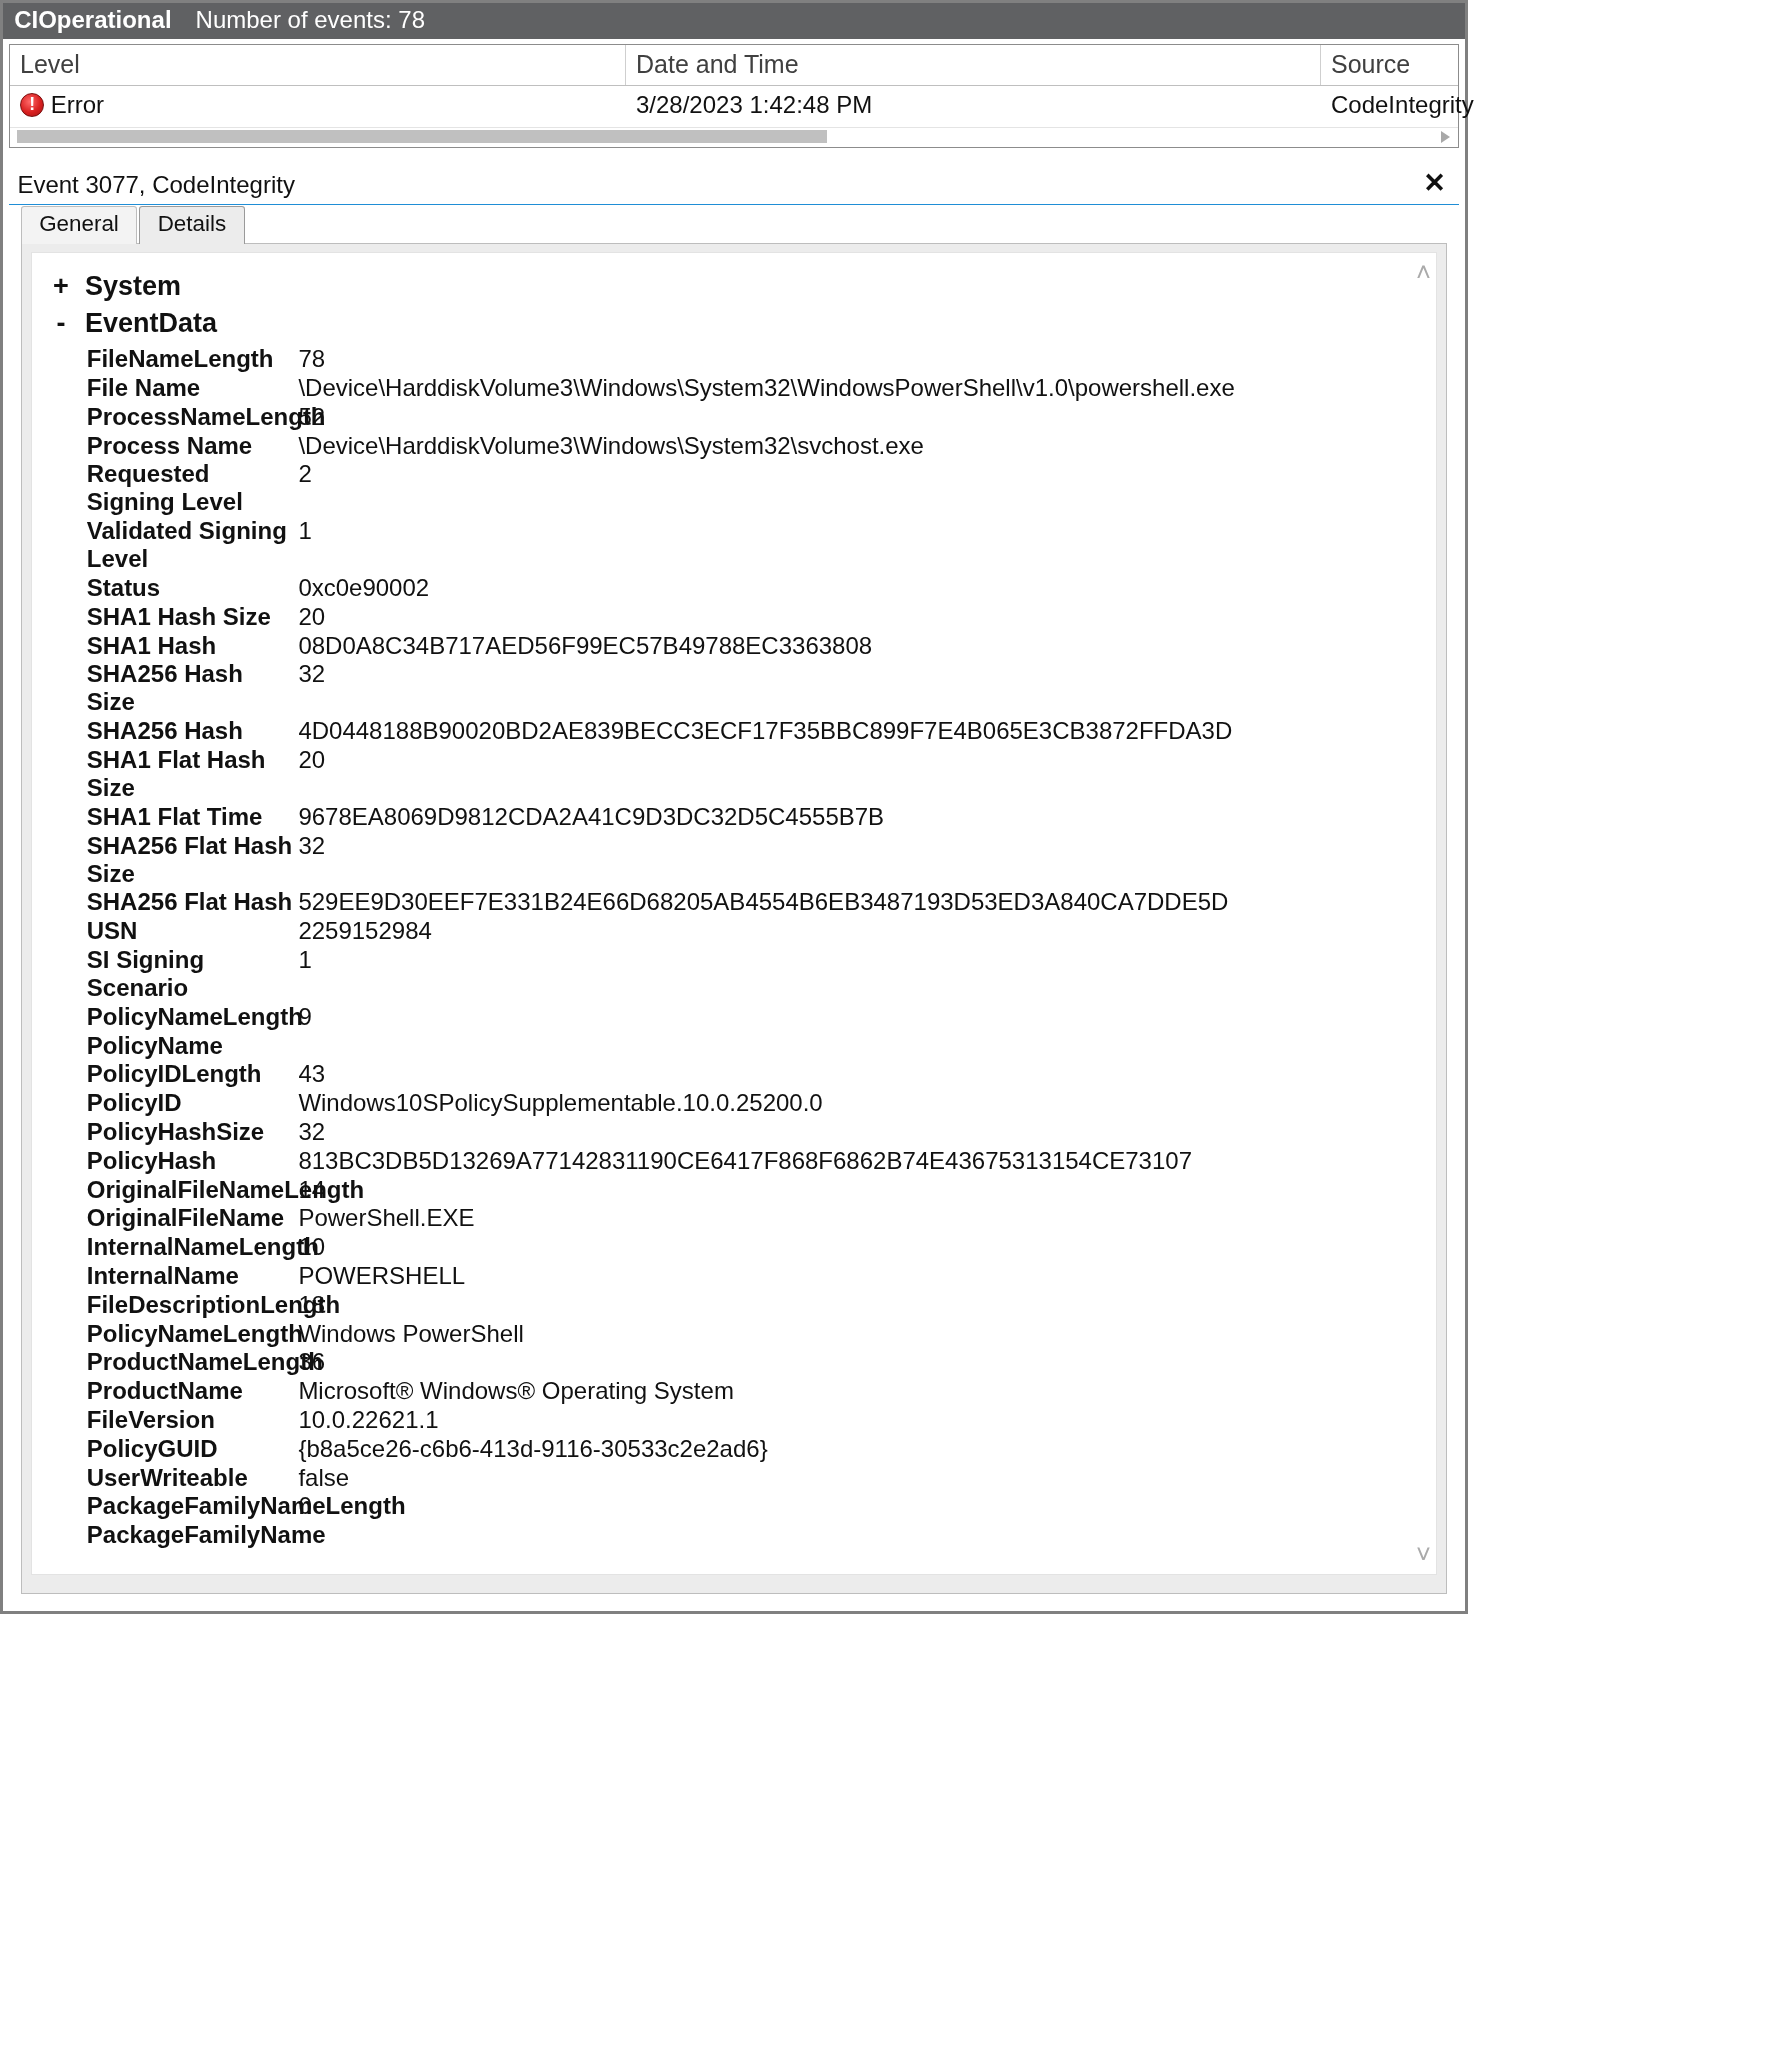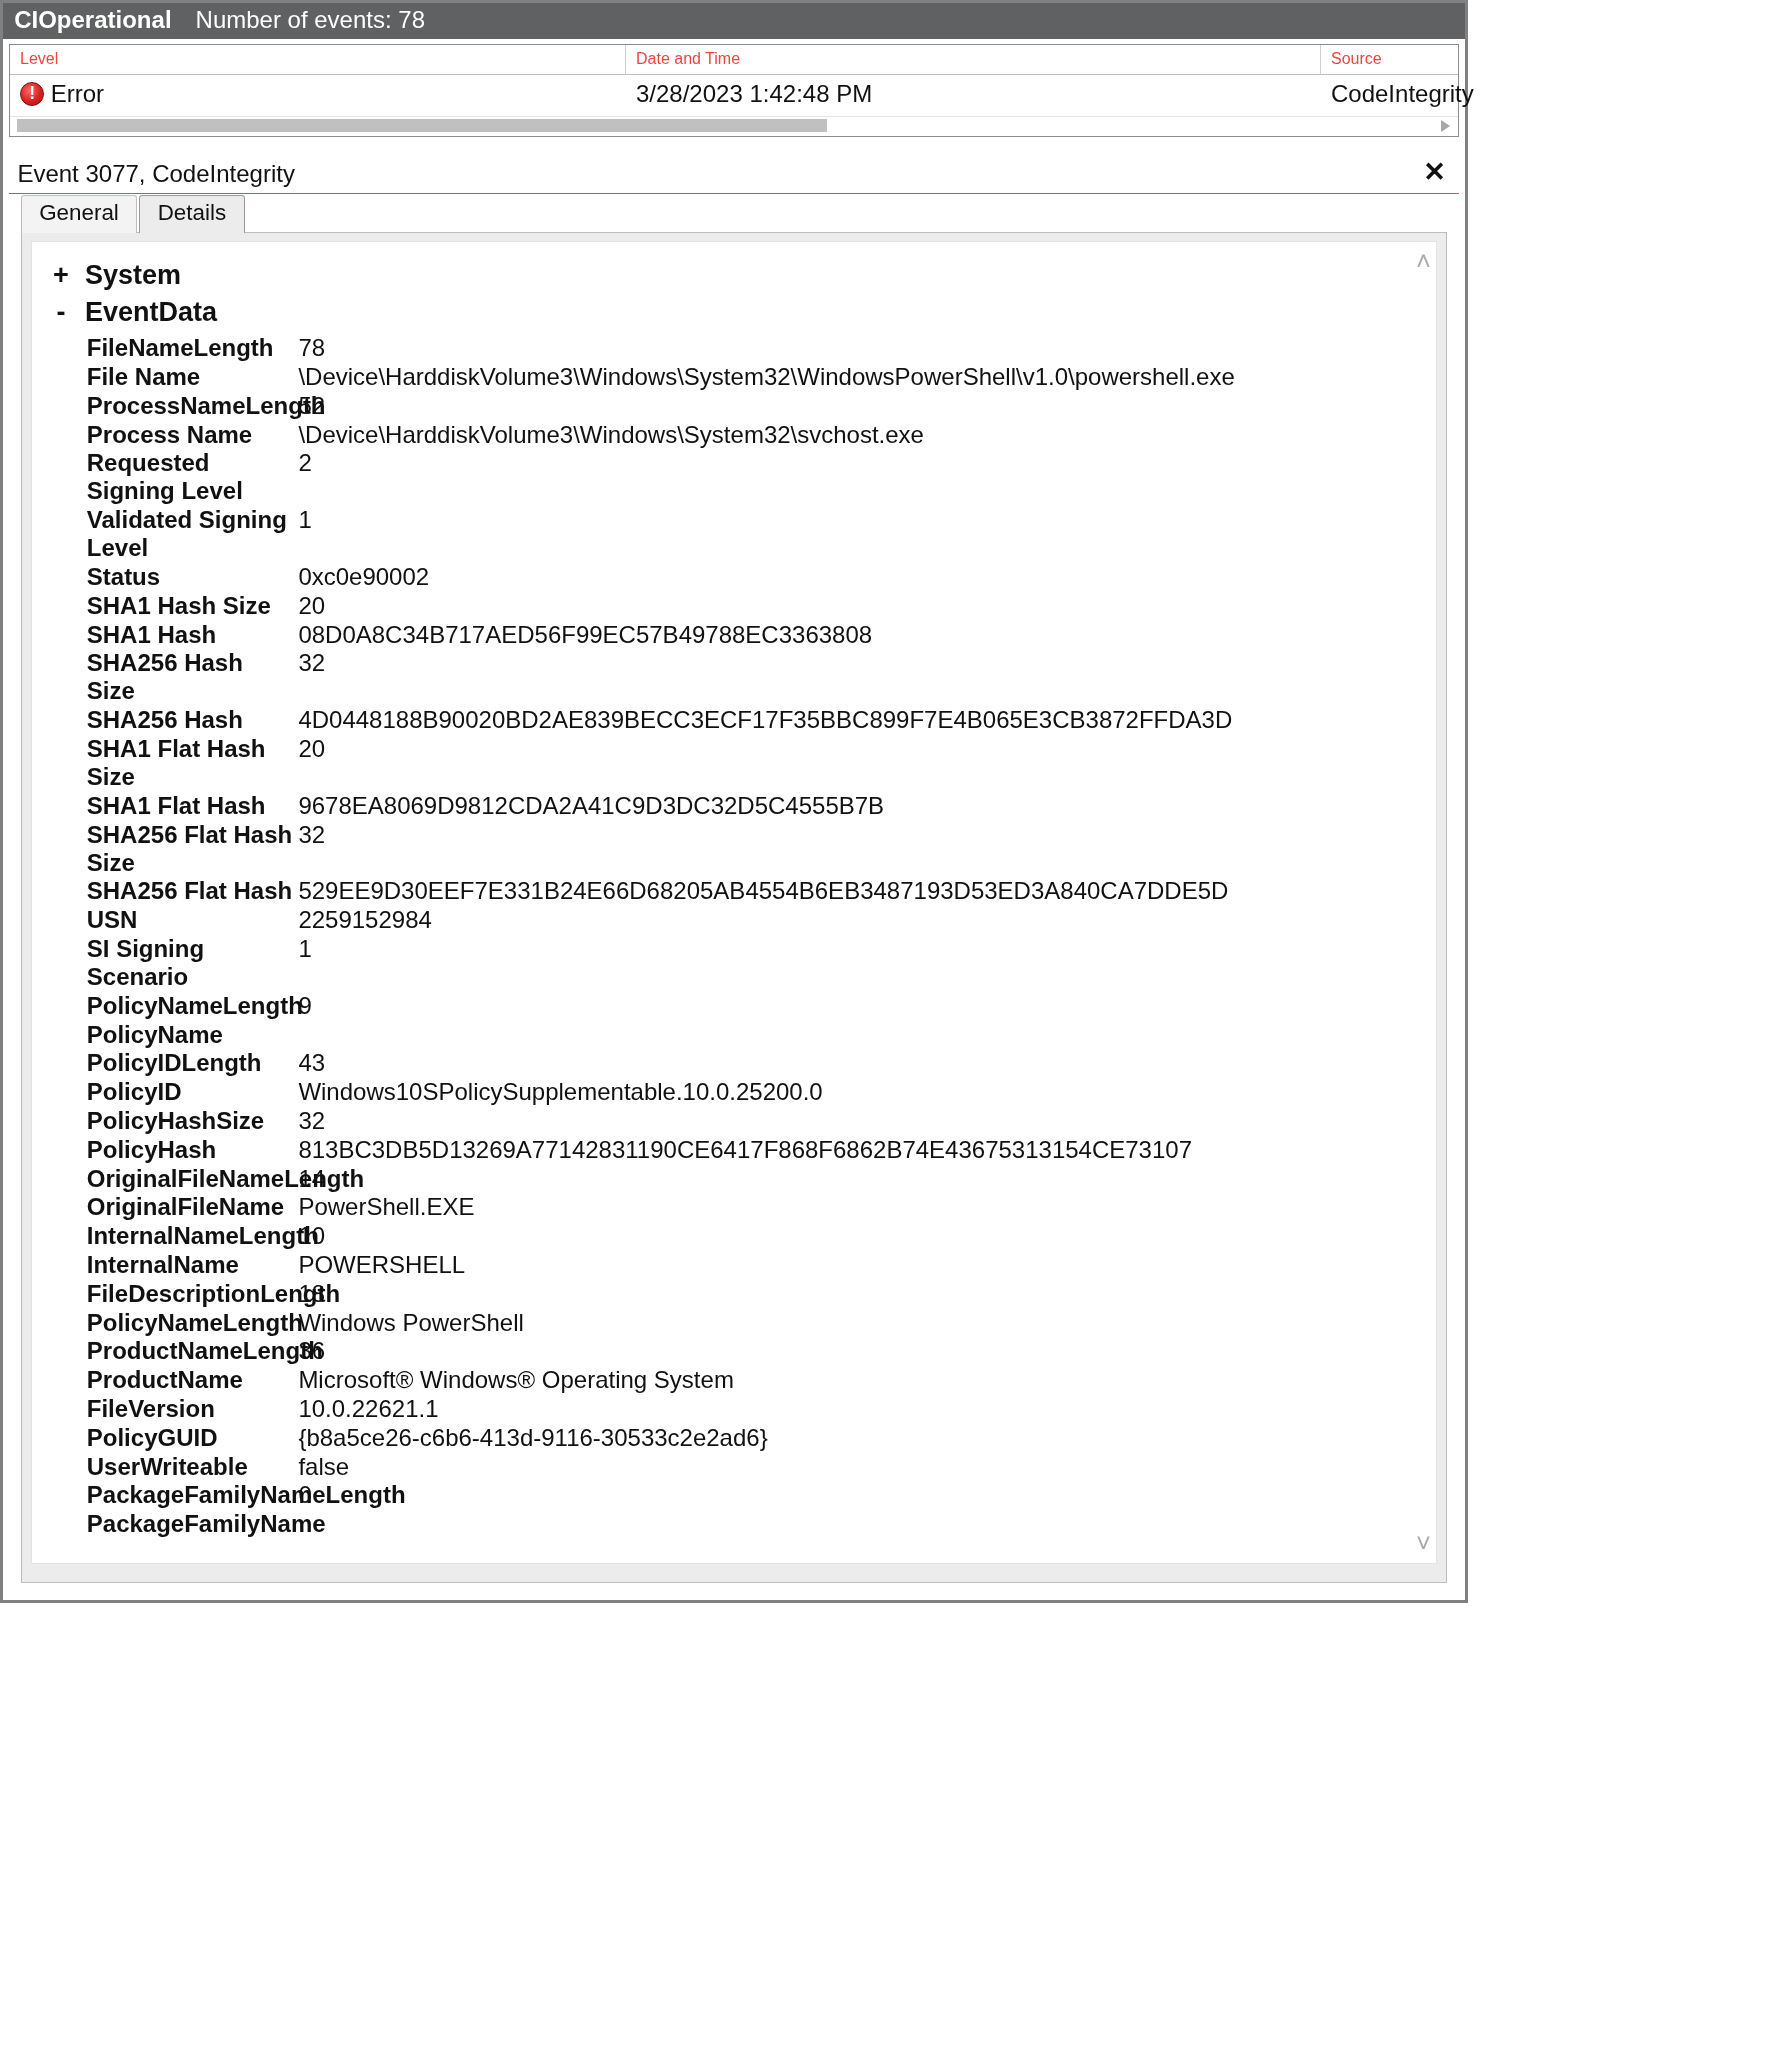--- a/index.html
+++ b/index.html
@@ -29,22 +29,22 @@
 .grid-wrap { padding: 4.8px 6.4px 0 6.4px; }
 .grid {
   border: 1.6px solid #8c8c8c;
   box-sizing: border-box;
   background: #fff;
 }
 .grid-head, .grid-row { display: flex; }
 .grid-head { border-bottom: 1.6px solid #bfbfbf; }
 .gh-cell {
   padding: 4.8px 9.6px 6.4px 9.6px;
-  font-size: 16px;
-  color: #ef4444;
+  font-size: 25px;
+  color: #404040;
   box-sizing: border-box;
   background: #fff;
   border-right: 1.6px solid #cfcfcf;
 }
 .gh-cell:last-child { border-right: none; }
 .gh-level  { flex: 0 0 616px; }
 .gh-date   { flex: 0 0 695px; }
 .gh-source { flex: 1; }
 
 .grid-row .g-cell {
@@ -266,21 +266,21 @@
             </div>
             <div class="kv">
               <div class="k">SHA256 Hash</div>
               <div class="v">4D0448188B90020BD2AE839BECC3ECF17F35BBC899F7E4B065E3CB3872FFDA3D</div>
             </div>
             <div class="kv">
               <div class="k">SHA1 Flat Hash Size</div>
               <div class="v">20</div>
             </div>
             <div class="kv">
-              <div class="k">SHA1 Flat Hash</div>
+              <div class="k">SHA1 Flat Time</div>
               <div class="v">9678EA8069D9812CDA2A41C9D3DC32D5C4555B7B</div>
             </div>
             <div class="kv">
               <div class="k">SHA256 Flat Hash Size</div>
               <div class="v">32</div>
             </div>
             <div class="kv">
               <div class="k">SHA256 Flat Hash</div>
               <div class="v">529EE9D30EEF7E331B24E66D68205AB4554B6EB3487193D53ED3A840CA7DDE5D</div>
             </div>

